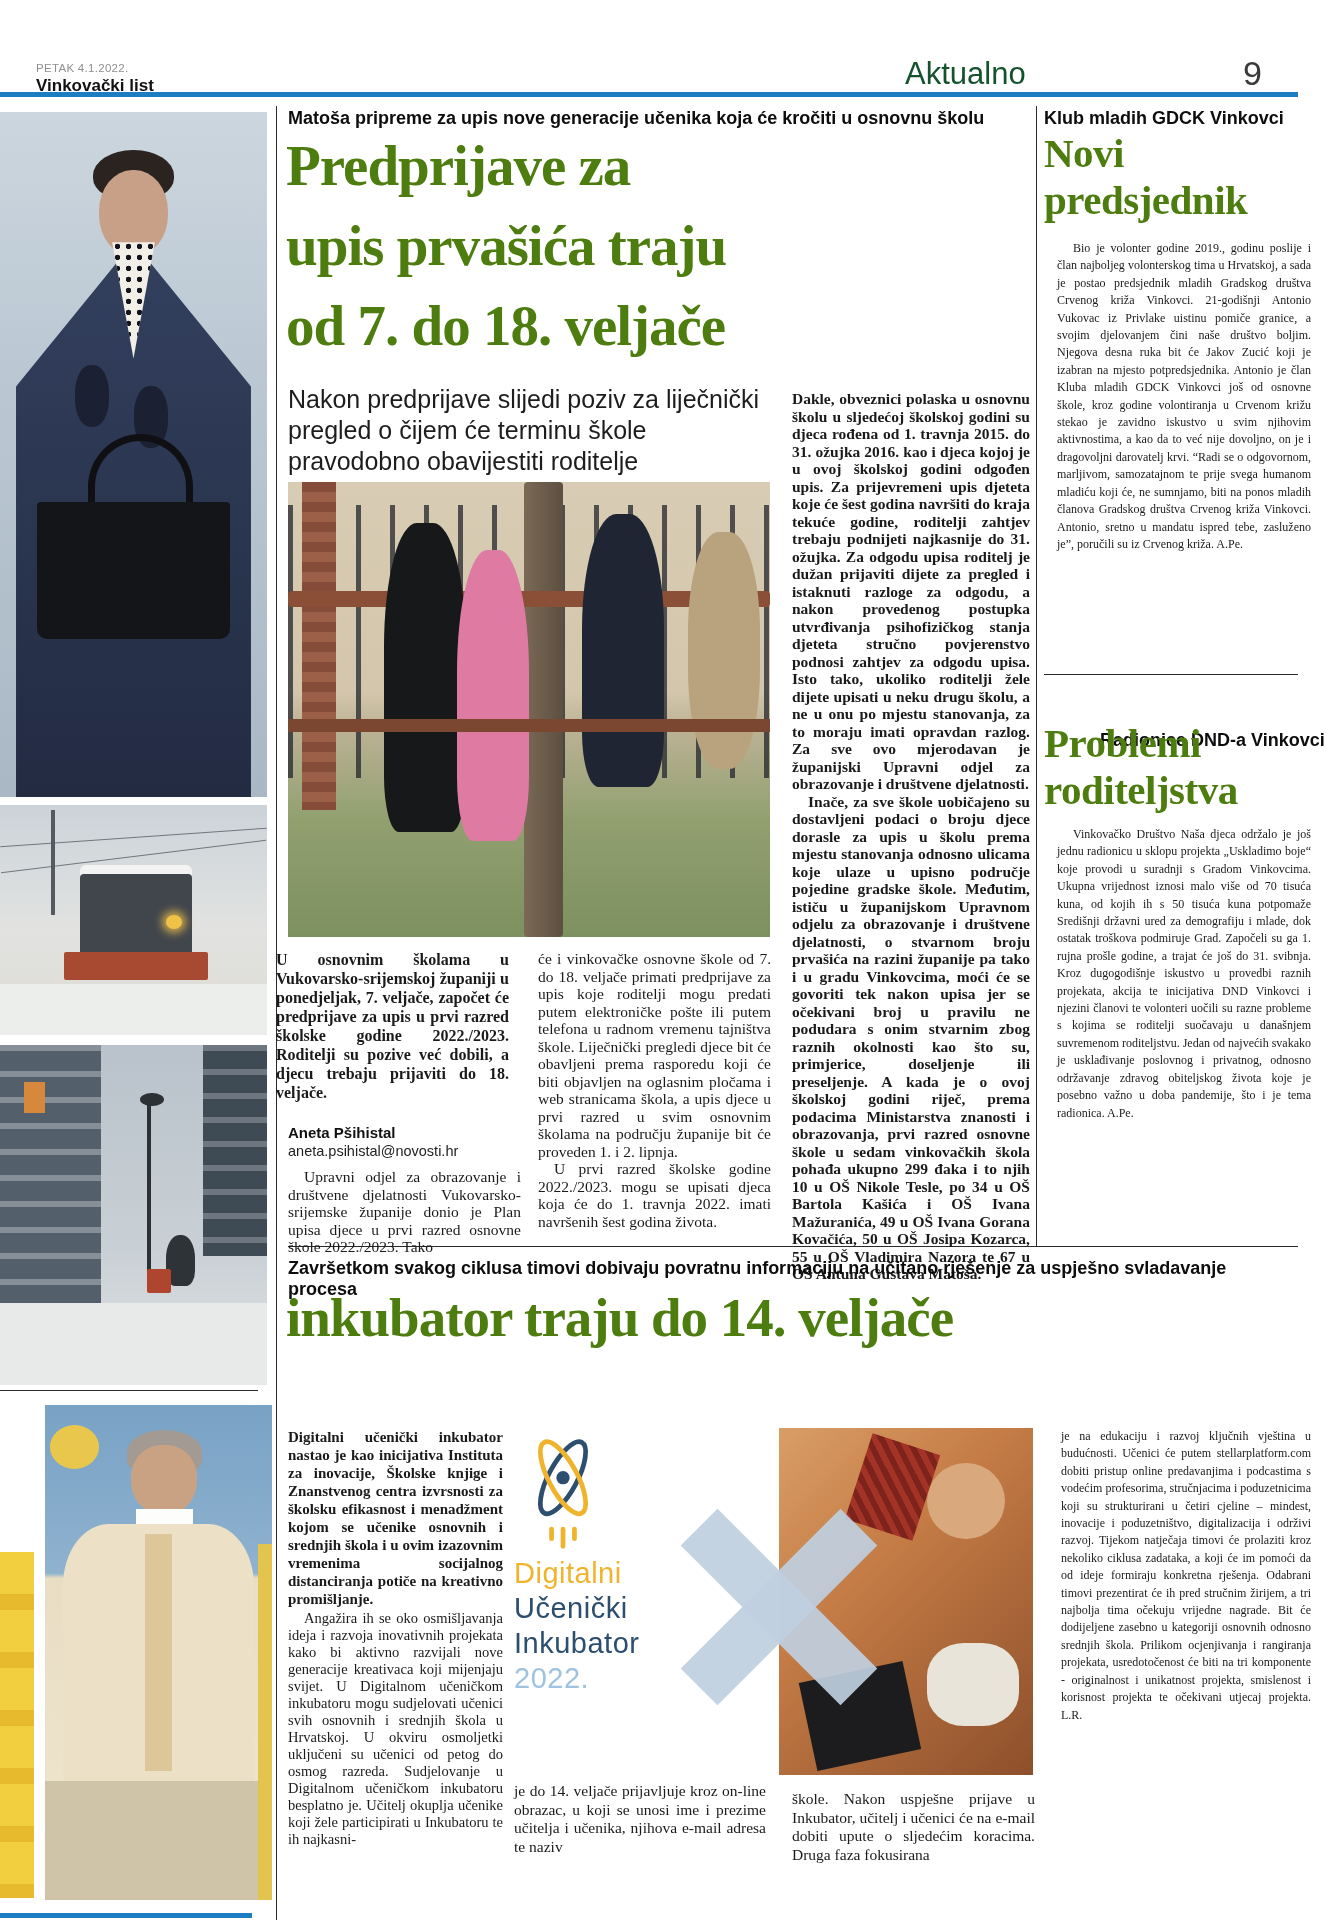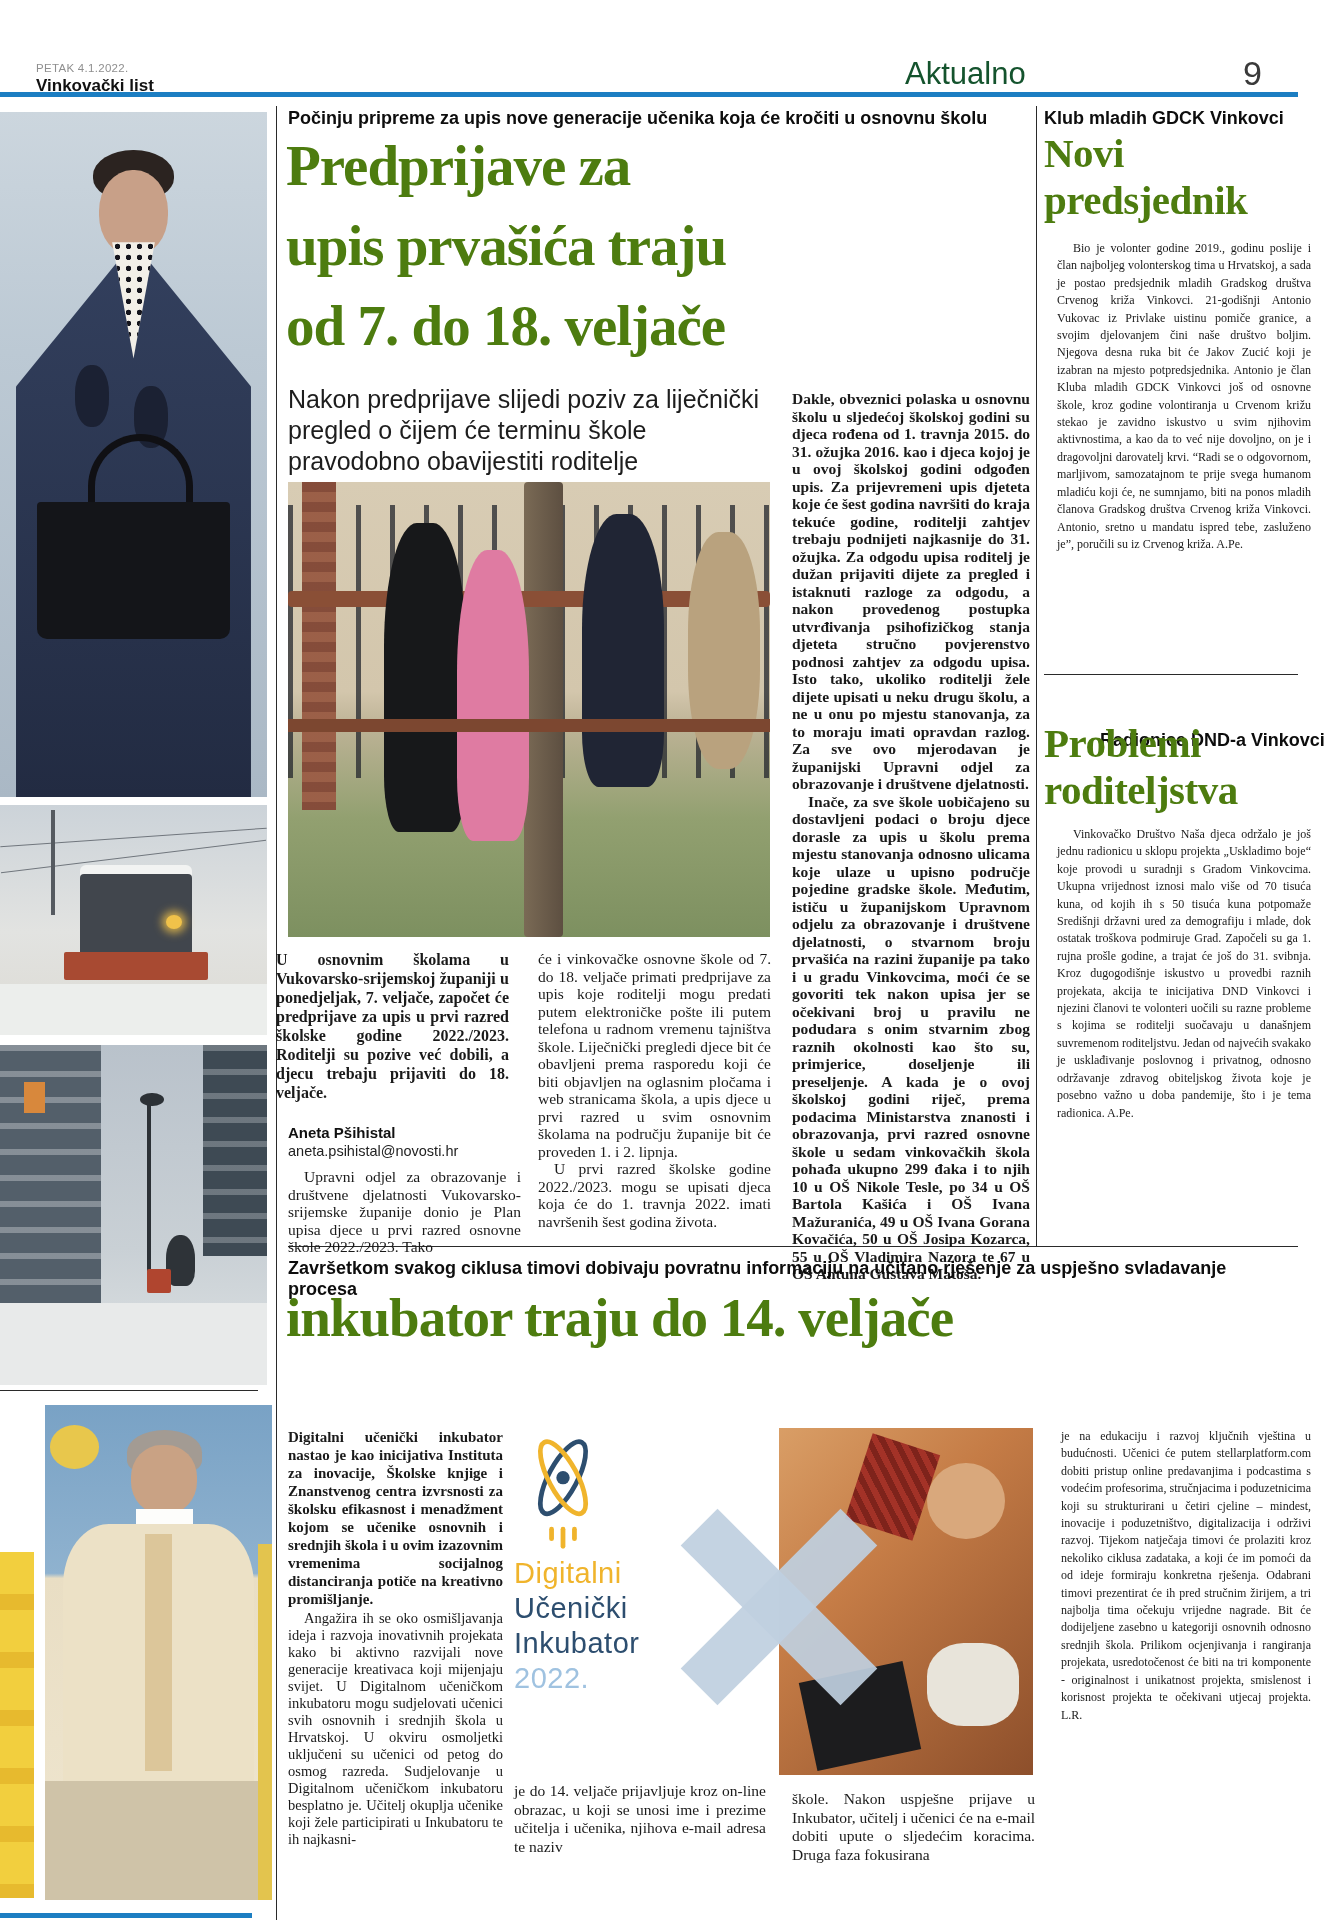--- a/index.html
+++ b/index.html
@@ -150,21 +150,21 @@
     <div class="hair"></div>
     <div class="head"></div>
     <div class="collar"></div>
     <div class="vest"></div>
     <div class="band"></div>
     <div class="ambo"></div>
     <div class="edge"></div>
   </div>
   <div class="abs ystrip"></div>
 
-  <div class="abs kicker" style="left:288px;top:108px;width:745px;">Počinju pripreme za upis nove generacije učenika koja će kročiti u osnovnu školu</div>
+  <div class="abs kicker" style="left:288px;top:108px;width:745px;">Matoša pripreme za upis nove generacije učenika koja će kročiti u osnovnu školu</div>
   <div class="abs headline hl-main" style="left:286px;top:126px;width:760px;">
     <div>Predprijave za</div>
     <div>upis prvašića traju</div>
     <div>od 7. do 18. veljače</div>
   </div>
   <div class="abs subhead" style="left:288px;top:384px;width:478px;">Nakon predprijave slijedi poziv za liječnički pregled o čijem će terminu škole pravodobno obavijestiti roditelje</div>
 
   <div class="abs photo ph5">
     <div class="fence"></div>
     <div class="pillar"></div>

